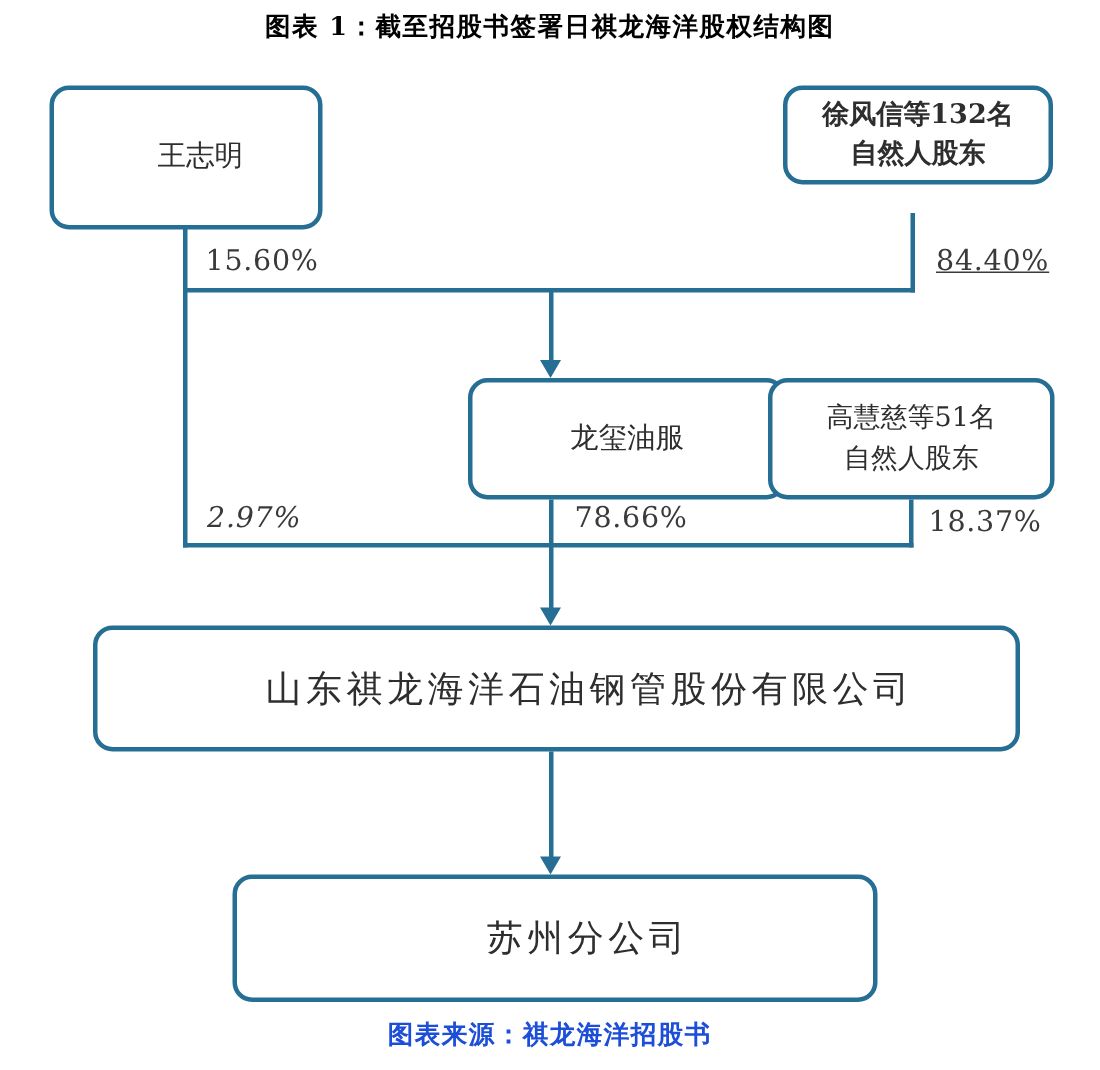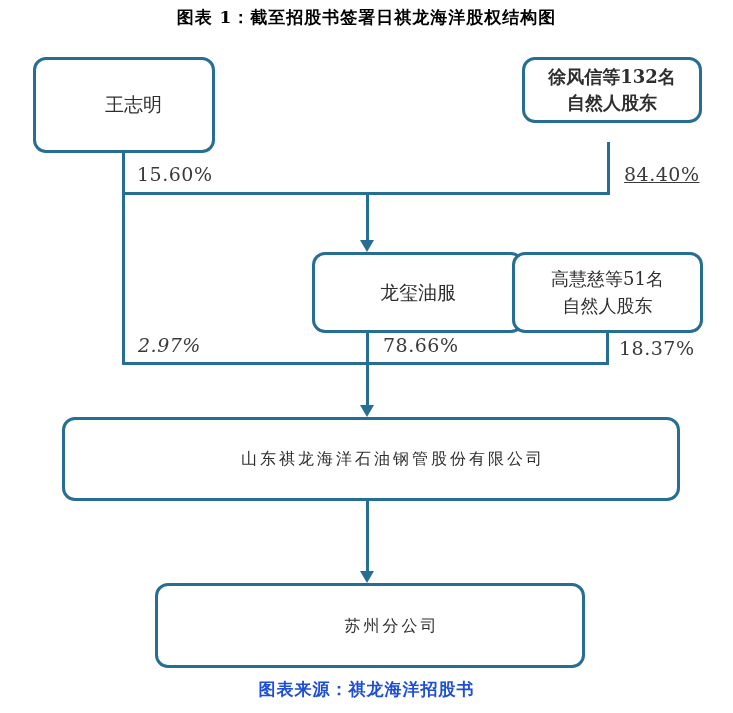--- a/index.html
+++ b/index.html
@@ -32,21 +32,21 @@
     border:3px solid var(--line);
     border-radius:13px;
     background:#fff;
     display:flex;align-items:center;justify-content:center;
     text-align:center;
     color:var(--ink);
     font-size:19px;
     line-height:1.45;
     white-space:pre-line;
   }
-  .node.wide{font-size:16px;letter-spacing:3px;padding-left:44px;}
+  .node.wide{font-size:24px;letter-spacing:3px;padding-left:44px;}
   .vline{position:absolute;width:3px;background:var(--line);}
   .hline{position:absolute;height:3px;background:var(--line);}
   .arrowhead{
     position:absolute;width:0;height:0;
     border-left:7px solid transparent;
     border-right:7px solid transparent;
     border-top:12px solid var(--line);
   }
   .pct{
     position:absolute;

